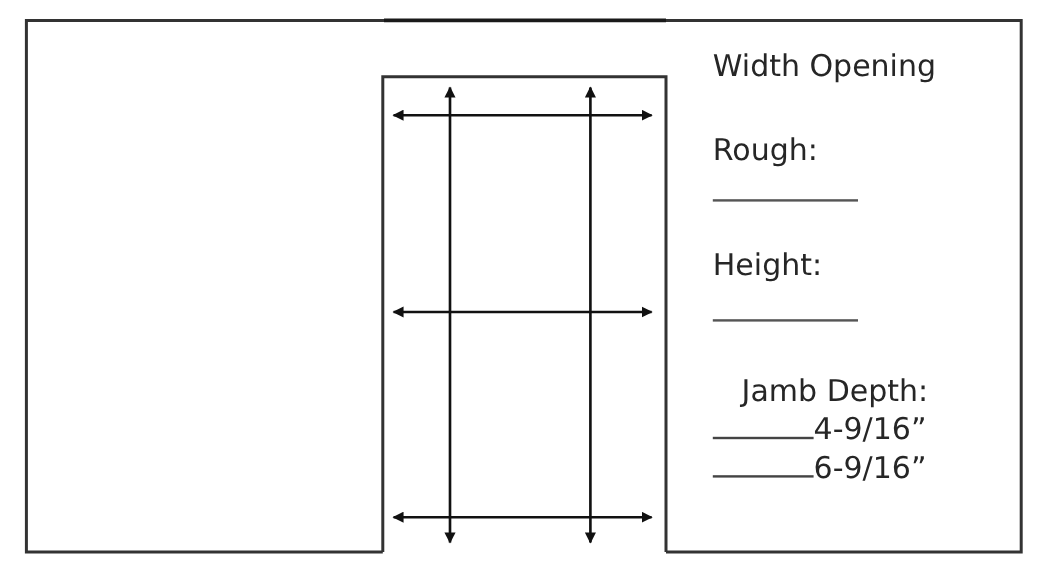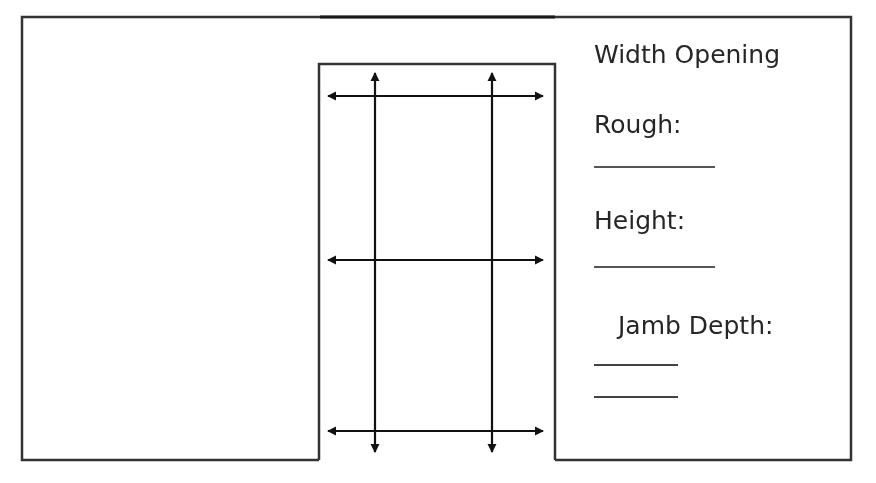--- a/index.html
+++ b/index.html
@@ -45,17 +45,17 @@
 
 <div class="label" style="left:594px; top:109px;">Rough:</div>
 <div class="uline" style="left:594px; top:166px; width:121px;"></div>
 
 <div class="label" style="left:594px; top:205px;text-align:center;">Height:</div>
 <div class="uline" style="left:594px; top:266px; width:121px;"></div>
 
 <div class="label" style="left:594px; top:310px;margin-left:24px;">Jamb Depth:</div>
 
 <div class="label" style="left:594px; top:342px;">
-  <span class="blank" style="width:84px;"></span>
+  <span class="blank" style="width:84px;"></span><span>4-9/16”</span>
 </div>
 <div class="label" style="left:594px; top:374px;">
-  <span class="blank" style="width:84px;"></span>
+  <span class="blank" style="width:84px;"></span><span>6-9/16”</span>
 </div>
 
 </body></html>

